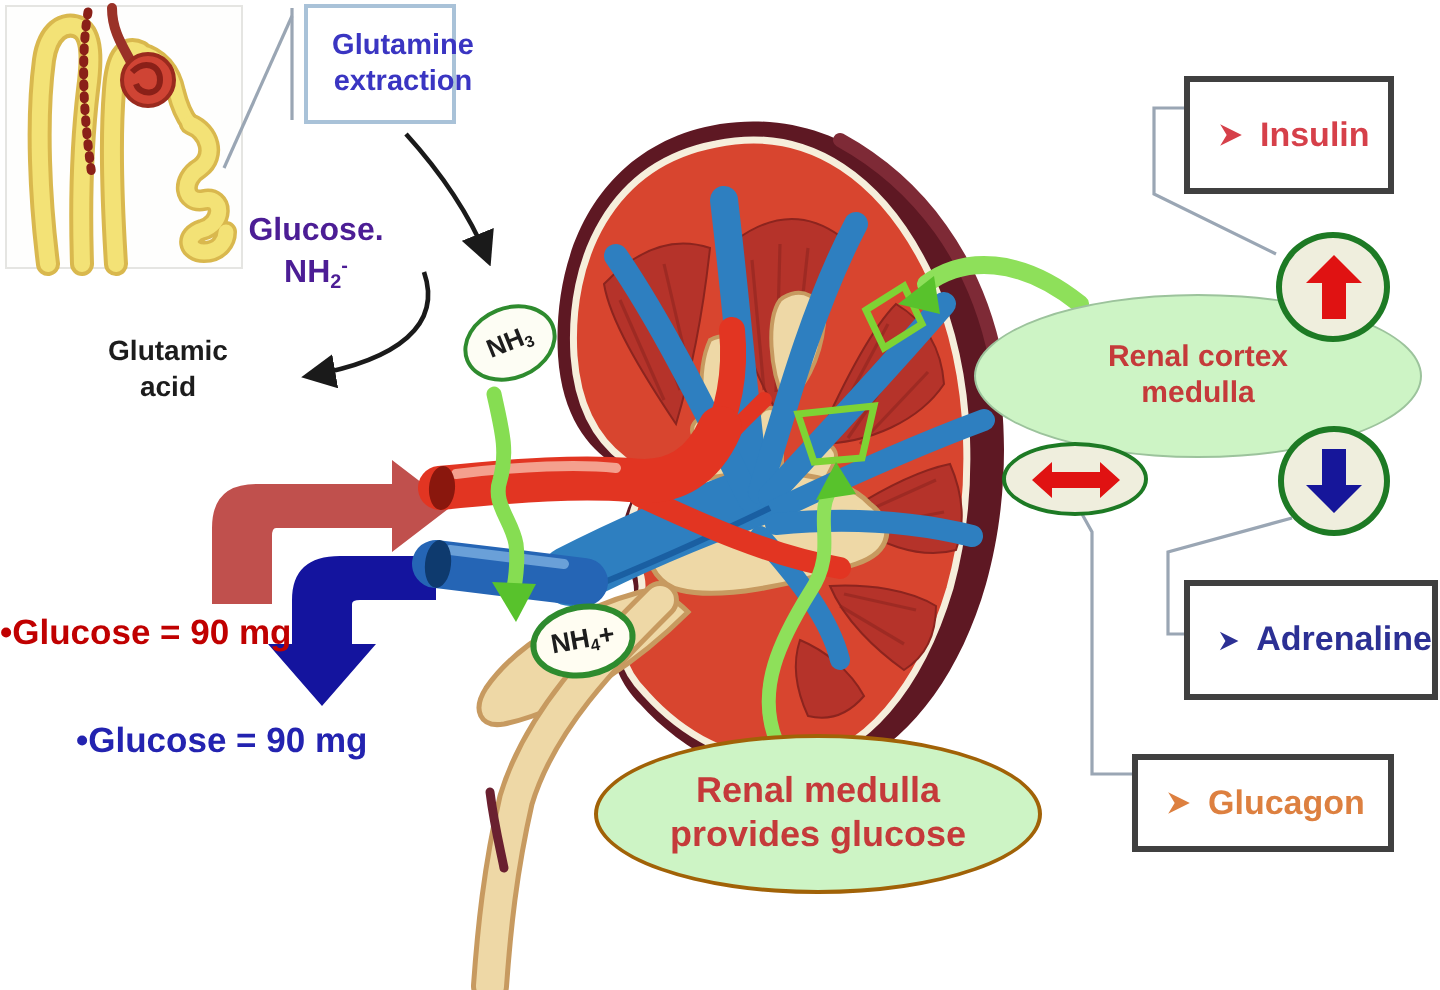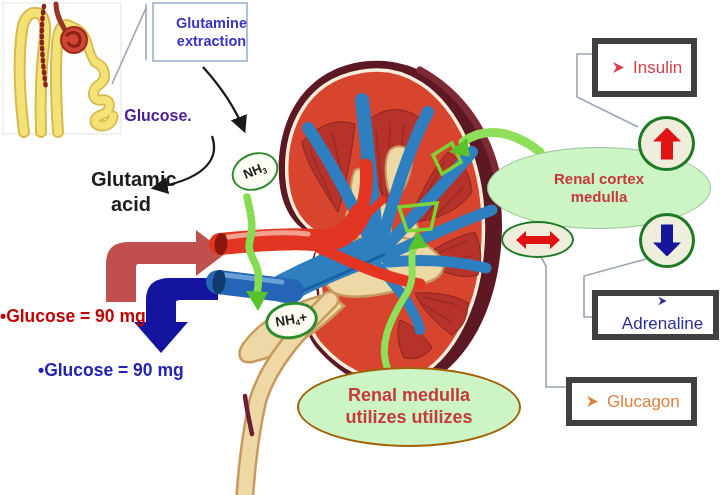--- a/index.html
+++ b/index.html
@@ -5,27 +5,27 @@
   html,body{margin:0;padding:0;background:#fff;}
   #stage{
     position:relative;width:720px;height:495px;background:#ffffff;overflow:hidden;
     font-family:"Liberation Sans",sans-serif;
   }
   #artwork{position:absolute;left:0;top:0;}
   .abs{position:absolute;box-sizing:border-box;}
   .flexc{display:flex;align-items:center;justify-content:center;}
   .col{flex-direction:column;}
 
-  .glutamine-box{left:152px;top:2px;width:96px;height:60px;background:#fff;
+  .glutamine-box{left:152px;top:2px;width:76px;height:60px;background:#fff;
     border:2px solid #a9c2d8;color:#3a35c2;font-weight:bold;font-size:14.5px;
     line-height:1.25;text-align:center;padding-left:23px;}
   .reaction-text{left:116px;top:106px;width:84px;text-align:center;font-size:16px;
     font-weight:600;color:#4c1d95;line-height:1.3;}
-  .glutamic-text{left:44px;top:167px;width:80px;text-align:center;font-size:20px;
-    font-weight:600;color:#1c1c1c;line-height:1.25;margin-left:47px;}
+  .glutamic-text{left:44px;top:167px;width:80px;text-align:center;font-size:14px;
+    font-weight:600;color:#1c1c1c;line-height:1.25;}
   sub.s{font-size:0.62em;vertical-align:-0.28em;font-weight:inherit;}
   sup.s{font-size:0.62em;vertical-align:0.5em;font-weight:inherit;}
 
   .glucose-red{left:0px;top:306px;color:#c00000;font-weight:bold;font-size:17.5px;}
   .glucose-blue{left:38px;top:360px;color:#2323b0;font-weight:bold;font-size:17.5px;}
 
   .nh-oval{border-radius:50%;background:#fdfdf4;color:#1d1d1d;font-weight:bold;}
   .nh3{left:231px;top:153px;width:48px;height:37px;border:2.5px solid #2e8b2e;
     transform:rotate(-22deg);font-size:13px;}
   .nh4{left:265px;top:302px;width:53px;height:37px;border:3px solid #2e8b2e;
@@ -36,24 +36,24 @@
   .cortex-oval{left:487px;top:147px;width:224px;height:82px;border:1.5px solid #9cc39c;
     font-size:15px;line-height:1.18;}
   .medulla-oval{left:297px;top:367px;width:224px;height:80px;border:2px solid #a16207;
     font-size:18px;line-height:1.2;}
 
   .ind-circle{border-radius:50%;background:#efeedd;border:3px solid #1d7a24;}
   .circle-up{left:638px;top:116px;width:57px;height:55px;}
   .circle-down{left:639px;top:213px;width:56px;height:55px;}
   .lr-oval{left:501px;top:221px;width:73px;height:37px;border-width:2.5px;}
 
-  .hormone-box{background:#fff;border:6px solid #404040;font-weight:normal;font-size:17px;
+  .hormone-box{background:#fff;border:3px solid #404040;font-weight:bold;font-size:17px;
     display:flex;align-items:center;gap:8px;padding-left:14px;}
   .insulin-box{left:592px;top:38px;width:105px;height:59px;color:#d6404a;}
-  .adrenaline-box{left:592px;top:290px;width:127px;height:50px;color:#2c3094;flex-direction:column;}
+  .adrenaline-box{left:592px;top:290px;width:127px;height:60px;color:#2c3094;}
   .glucagon-box{left:566px;top:377px;width:131px;height:49px;color:#dd8040;}
 </style>
 </head>
 <body>
 
 <div id="stage">
 
 <svg id="artwork" width="720" height="495" viewBox="0 0 720 495">
   <defs>
     <marker id="mArrow" viewBox="0 0 10 10" refX="8" refY="5" markerWidth="7.5" markerHeight="7.5" orient="auto-start-reverse">
@@ -204,20 +204,21 @@
   </g>
 </svg>
 
 <div class="abs glutamine-box flexc col">
   <div>Glutamine</div>
   <div>extraction</div>
 </div>
 
 <div class="abs reaction-text">
   <div>Glucose.</div>
+  <div><span>NH</span><sub class="s">2</sub><sup class="s">-</sup></div>
 </div>
 
 <div class="abs glutamic-text">
   <div>Glutamic</div>
   <div>acid</div>
 </div>
 
 <div class="abs glucose-red">•Glucose = 90 mg</div>
 <div class="abs glucose-blue">•Glucose = 90 mg</div>
 
@@ -228,21 +229,21 @@
   <span><span>NH</span><sub class="s">4</sub><span>+</span></span>
 </div>
 
 <div class="abs green-oval cortex-oval flexc col">
   <div>Renal cortex</div>
   <div>medulla</div>
 </div>
 
 <div class="abs green-oval medulla-oval flexc col">
   <div>Renal medulla</div>
-  <div>utilizes utilizes</div>
+  <div>provides glucose</div>
 </div>
 
 <div class="abs ind-circle circle-up flexc">
   <svg width="30" height="35" viewBox="0 0 30 34">
     <path d="M15,1 L29,15 L21,15 L21,33 L9,33 L9,15 L1,15 Z" fill="#e01212"></path>
   </svg>
 </div>
 <div class="abs ind-circle circle-down flexc">
   <svg width="30" height="35" viewBox="0 0 30 34">
     <path d="M15,33 L1,19 L9,19 L9,1 L21,1 L21,19 L29,19 Z" fill="#16169a"></path>

